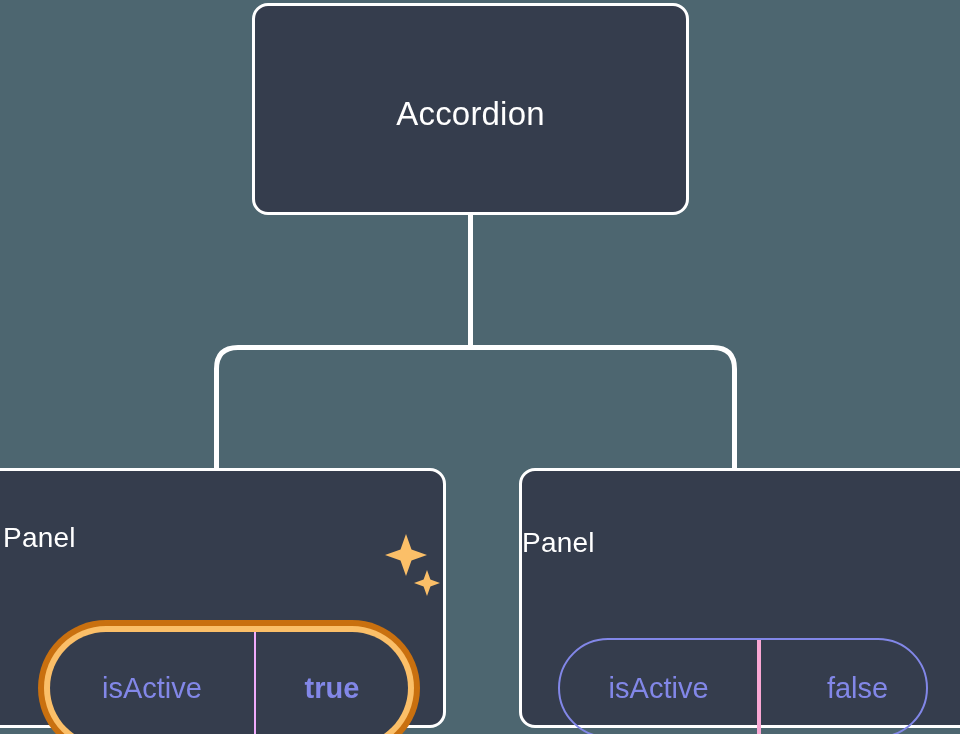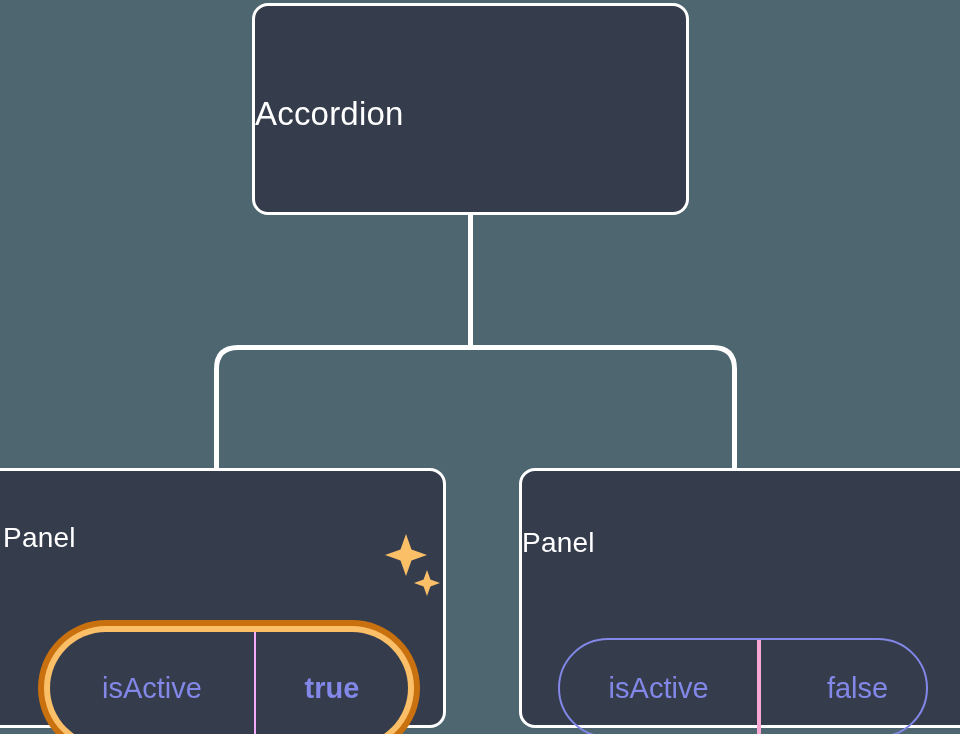--- a/index.html
+++ b/index.html
@@ -41,20 +41,21 @@
     left: 252px;
     top: 3px;
     width: 437px;
     height: 212px;
   }
   .node-title-root {
     position: absolute;
     left: 0;
     right: 0;
     top: 88px;
+    text-align: center;
     color: #ffffff;
     font-size: 33px;
     line-height: 40px;
     letter-spacing: 0.2px;
   }
 
   .node-panel-left {
     left: -18px;
     top: 468px;
     width: 464px;

